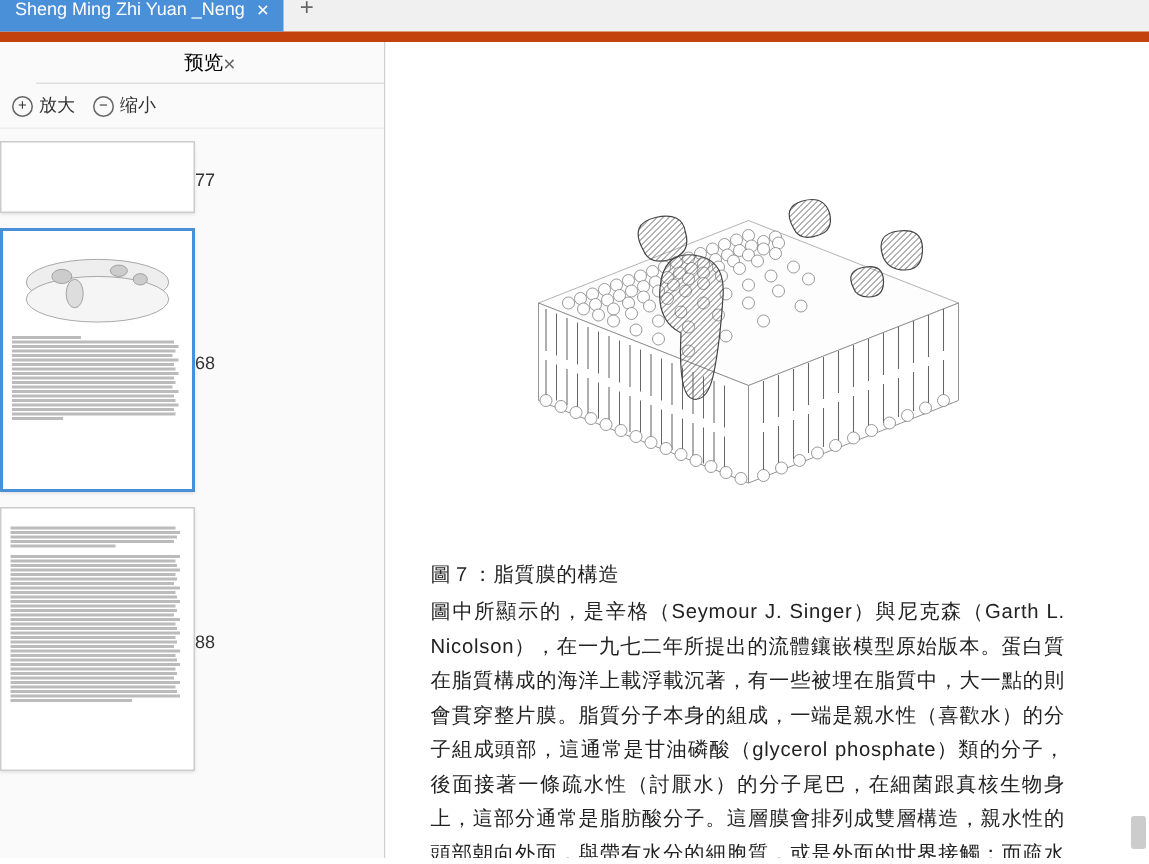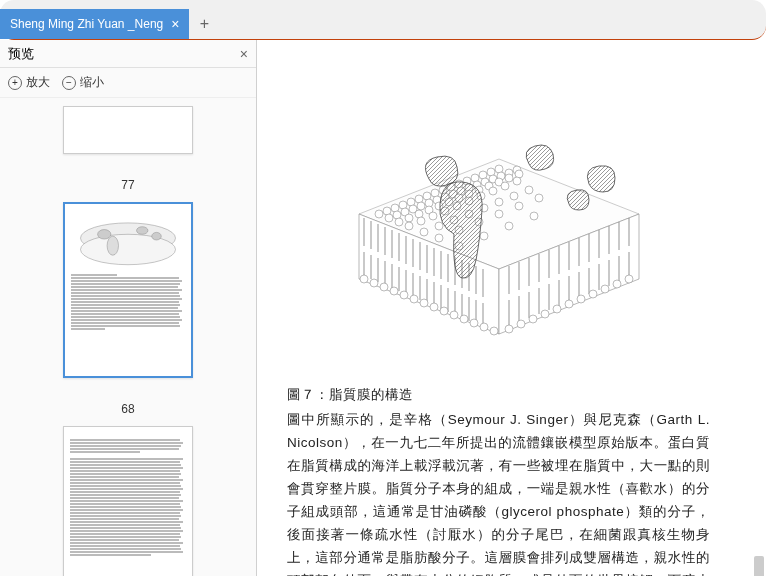--- a/index.html
+++ b/index.html
@@ -1,34 +1,34 @@
 <!DOCTYPE html>
 <html><head>
 <meta charset="utf-8">
 <style>
 * { margin: 0; padding: 0; box-sizing: border-box; }
 body { font-family: "Microsoft YaHei", Arial, sans-serif; font-size: 12px; background: #fff; width: 766px; height: 576px; overflow: hidden; position: relative; }
 
-.tabbar { height: 40px; background: #f0f0f0; border-bottom: 1px solid #c2410c; display: flex; align-items: flex-end; border-radius: 14px; }
+.tabbar { height: 28px; background: #f0f0f0; border-bottom: 7px solid #c2410c; display: flex; align-items: flex-end; }
 .tab { height: 30px; background: #4a90d9; color: #fff; padding: 0 10px; display: flex; align-items: center; font-size: 12px; max-width: 200px; position: relative; }
 .tab .label { white-space: nowrap; overflow: hidden; text-overflow: ellipsis; max-width: 160px; }
 .tab .close { margin-left: 8px; font-size: 14px; cursor: pointer; }
 .newtab { width: 30px; height: 30px; display: flex; align-items: center; justify-content: center; color: #666; font-size: 16px; cursor: pointer; }
 
 .workspace { display: flex; height: 544px; position: relative; }
 
 .sidebar { width: 257px; border-right: 1px solid #d0d0d0; display: flex; flex-direction: column; background: #fafafa; }
-.sidebar-header { height: 28px; display: flex; align-items: center; justify-content: space-between; padding: 0 8px; border-bottom: 1px solid #e0e0e0; font-size: 13px; }
+.sidebar-header { height: 28px; display: flex; align-items: center; justify-content: center; padding: 0 8px; border-bottom: 1px solid #e0e0e0; font-size: 13px; margin-left: 24px; }
 .sidebar-header .close-panel { font-size: 14px; color: #666; cursor: pointer; }
 .zoom-controls { height: 30px; display: flex; align-items: center; padding: 0 8px; gap: 12px; font-size: 12px; border-bottom: 1px solid #eee; }
 .zoom-btn { display: flex; align-items: center; gap: 4px; cursor: pointer; color: #333; }
 .zoom-btn .icon { width: 14px; height: 14px; border: 1px solid #666; border-radius: 50%; display: flex; align-items: center; justify-content: center; font-size: 10px; line-height: 1; }
 
 .thumbs { flex: 1; overflow-y: auto; padding: 8px 0; }
-.thumb-item { display: flex; flex-direction: column; align-items: center; margin-bottom: 10px; gap: 20px; }
+.thumb-item { display: flex; flex-direction: row; align-items: center; margin-bottom: 10px; }
 .thumb { width: 130px; background: #fff; border: 1px solid #ccc; box-shadow: 0 1px 2px rgba(0,0,0,0.1); padding: 6px; }
 .thumb.selected { border: 2px solid #4a90d9; }
 .thumb.p77 { height: 48px; }
 .thumb.p78 { height: 176px; }
 .thumb.p79 { height: 176px; }
 .page-num { margin-top: 4px; font-size: 12px; color: #333; }
 
 .thumb-figure { width: 100%; height: 60px; margin-bottom: 4px; }
 .thumb-text { font-size: 2px; color: #888; line-height: 3px; }
 .thumb-text .line { background: #bbb; height: 1.5px; margin-bottom: 1.5px; }

